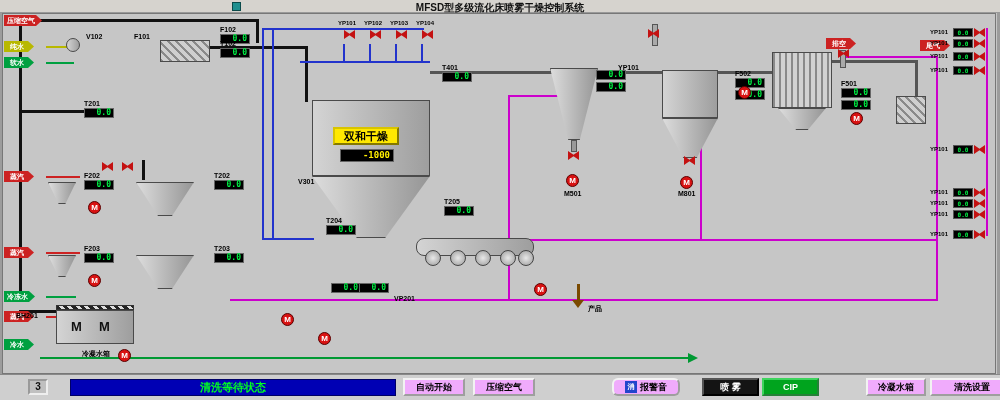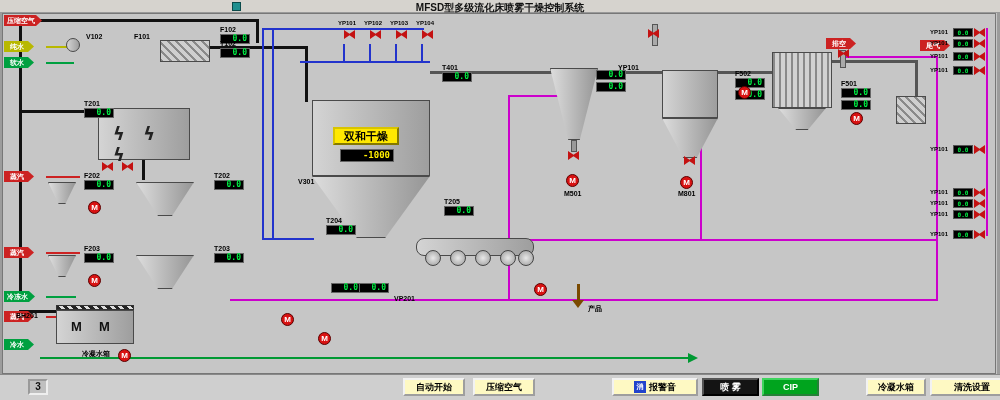--- a/index.html
+++ b/index.html
@@ -52,21 +52,21 @@
   #estop{position:absolute;left:333px;top:127px;width:66px;height:18px;background:#ffe800;border:2px outset #d8c400;
          font:bold 11px "Liberation Sans","DejaVu Sans",sans-serif;color:#000;text-align:center;line-height:15px;z-index:3;}
   #chamdisp{position:absolute;left:340px;top:149px;width:54px;height:13px;background:#000;border:1px solid #666;
             color:#ffee00;font:bold 9px "DejaVu Sans Mono","Liberation Mono",monospace;text-align:right;line-height:11px;padding-right:3px;z-index:3;}
   
   #bottombar{position:absolute;left:0;top:374px;width:1000px;height:26px;background:#cfcfcf;border-top:1px solid #888;z-index:6;}
   #pagebox{position:absolute;left:28px;top:4px;width:20px;height:16px;background:#c0c0c0;border:2px inset #eee;
            font:bold 10px "Liberation Sans","DejaVu Sans",sans-serif;text-align:center;line-height:12px;color:#111;}
   #statusstrip{position:absolute;left:70px;top:4px;width:326px;height:17px;background:#0000b4;border:1px solid #000066;
                color:#00ff22;font:bold 11px "Liberation Sans","DejaVu Sans",sans-serif;text-align:center;line-height:15px;}
-  .btn3d{position:absolute;top:3px;height:18px;background:#fef9c3;border:2px outset #f2f2f2;
+  .btn3d{position:absolute;top:3px;height:18px;background:#f0abfc;border:2px outset #f2f2f2;
          font:bold 9px "Liberation Sans","DejaVu Sans",sans-serif;color:#000;text-align:center;line-height:14px;cursor:pointer;}
   #btn-spray{background:#141414;color:#fff;border:2px outset #555;}
   #btn-cip{background:#00a41e;color:#fff;border:2px outset #3ed45e;}
   #btn-mute{display:flex;align-items:center;justify-content:center;gap:3px;}
   .micon{display:inline-block;width:12px;height:12px;background:#2244cc;color:#fff;font:bold 7px "Liberation Sans","DejaVu Sans",sans-serif;
          text-align:center;line-height:12px;}
   .tri-left{position:absolute;width:0;height:0;border-top:5px solid transparent;border-bottom:5px solid transparent;border-left:10px solid #009933;}
   .tri-down{position:absolute;width:0;height:0;border-left:6px solid transparent;border-right:6px solid transparent;border-top:8px solid #7a4a00;}
 </style>
 </head>
@@ -124,23 +124,20 @@
     <div class="pipe" style="left:46px;top:176px;width:34px;height:2px;background:#cc2222;"></div>
     <div class="pipe" style="left:46px;top:252px;width:34px;height:2px;background:#cc2222;"></div>
     <div class="pipe" style="left:46px;top:316px;width:30px;height:2px;background:#cc2222;"></div>
     <div class="pipe" style="left:46px;top:46px;width:28px;height:2px;background:#b8b800;"></div>
 
     <div class="pipe" style="left:577px;top:284px;width:3px;height:16px;background:#7a4a00;"></div>
     <div class="tri-down" style="left:572px;top:300px;"></div>
 
     <div class="eqbox" style="left:66px;top:38px;width:14px;height:14px;border-radius:50%;"></div>
     <div class="eqbox hatchx" style="left:160px;top:40px;width:50px;height:22px;"></div>
-    <div class="eqbox" style="left:98px;top:108px;width:92px;height:52px;">
-      <span class="filterglyph" style="left:14px;top:14px;">ϟ ϟ ϟ</span>
-    </div>
     <div class="cyclone" style="left:48px;top:182px;width:28px;height:22px;"></div>
     <div class="cyclone" style="left:136px;top:182px;width:58px;height:34px;"></div>
     <div class="cyclone" style="left:48px;top:255px;width:28px;height:22px;"></div>
     <div class="cyclone" style="left:136px;top:255px;width:58px;height:34px;"></div>
     <div class="eqbox" style="left:312px;top:100px;width:118px;height:76px;"></div>
     <div class="cyclone" style="left:312px;top:176px;width:118px;height:62px;"></div>
     <div class="eqbox" style="left:416px;top:238px;width:118px;height:18px;border-radius:8px;"></div>
     <div class="wheel" style="left:425px;top:250px;"></div>
     <div class="wheel" style="left:450px;top:250px;"></div>
     <div class="wheel" style="left:475px;top:250px;"></div>
@@ -298,23 +295,24 @@
       <div class="bowtie" style="left:122px;top:162px"></div>
       <div class="bowtie" style="left:648px;top:29px"></div>
       <div class="bowtie" style="left:568px;top:151px"></div>
       <div class="bowtie" style="left:684px;top:156px"></div>
       <div class="bowtie" style="left:838px;top:49px"></div>
     </div>
 
 
   <div id="bottombar">
     <div id="pagebox">3</div>
+    <div id="statusstrip">清洗等待状态</div>
     <div class="btn3d" style="left:403px;width:62px;">自动开始</div>
     <div class="btn3d" style="left:473px;width:62px;">压缩空气</div>
-    <div class="btn3d" id="btn-mute" style="left:612px;width:86px;">
+    <div class="btn3d" id="btn-mute" style="left:612px;width:68px;border-radius:6px;">
       <span class="micon">消</span>
       <span>报警音</span>
     </div>
     <div class="btn3d" id="btn-spray" style="left:702px;width:57px;">喷 雾</div>
     <div class="btn3d" id="btn-cip" style="left:762px;width:57px;">CIP</div>
     <div class="btn3d" style="left:866px;width:60px;">冷凝水箱</div>
     <div class="btn3d" style="left:930px;width:84px;">清洗设置</div>
   </div>
 
 </div>

